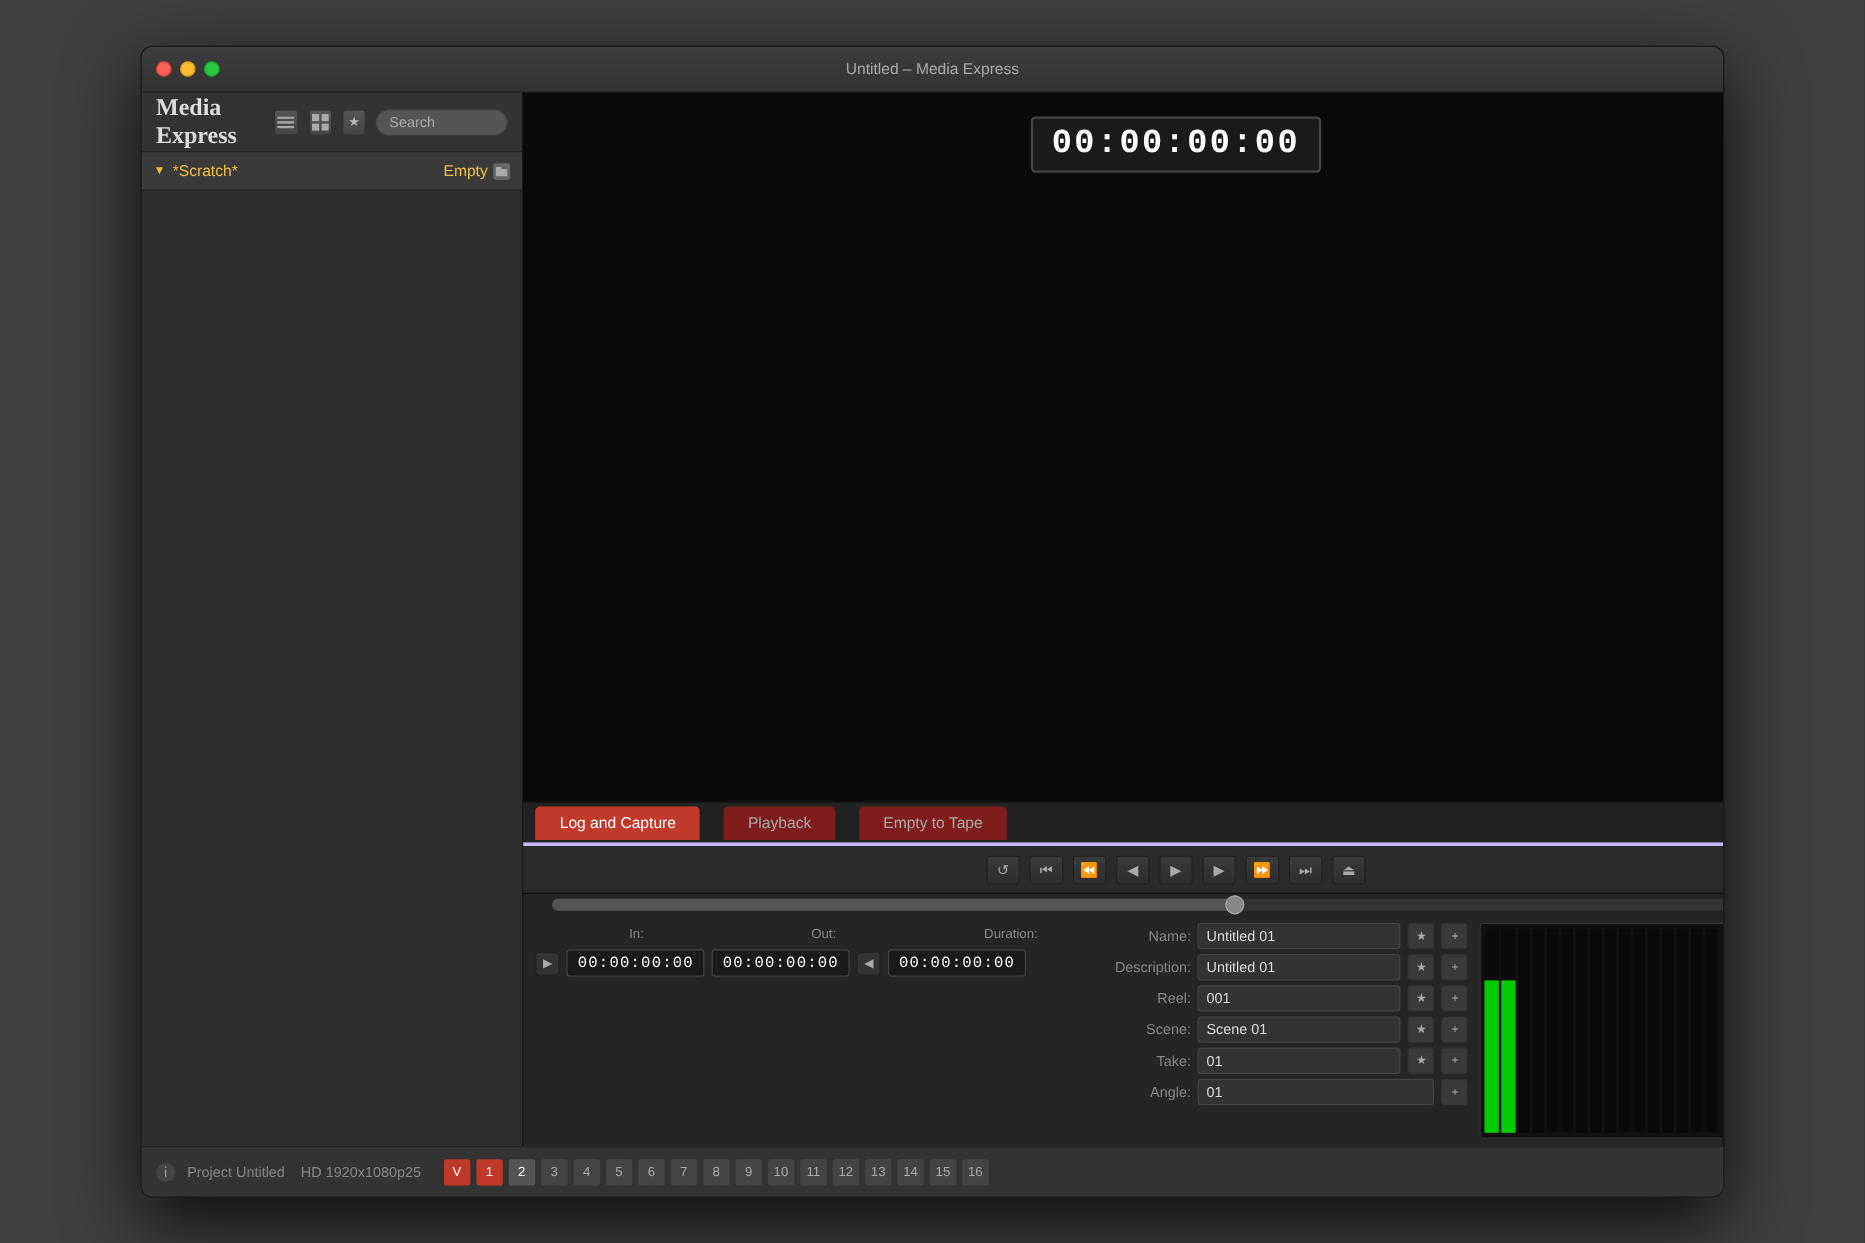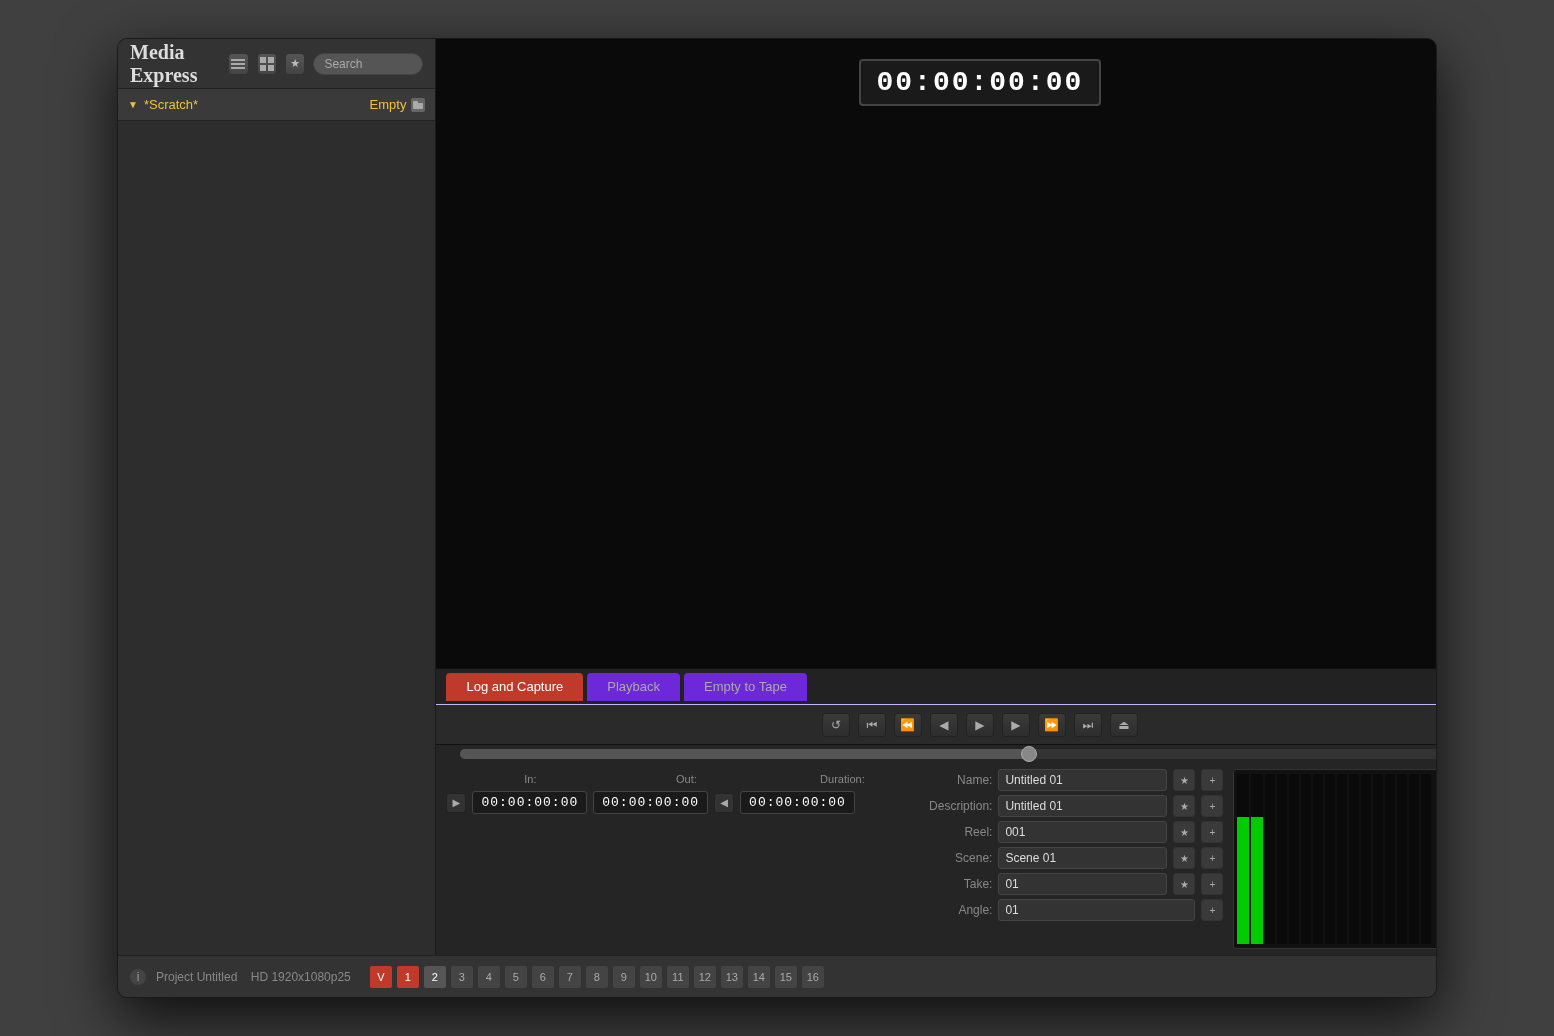--- a/index.html
+++ b/index.html
@@ -174,41 +174,41 @@
     }
     .bottom-panel {
       background: #252525;
       border-top: 1px solid #111;
     }
     .tabs-row {
       display: flex;
       align-items: center;
       height: 36px;
       background: #222;
-      border-bottom: 1px solid #c4b5fd;
+      border-bottom: 3px solid #c4b5fd;
       padding: 0 10px;
     }
     .tab {
       padding: 0 20px;
       height: 28px;
       display: flex;
       align-items: center;
       font-size: 13px;
       cursor: pointer;
       border-radius: 4px 4px 0 0;
       color: #bbb;
     }
     .tab.active {
       background: #c0392b;
       color: white;
     }
     .tab.inactive {
-      background: #6d28d9;
+      background: #7f1d1d;
       color: #aaa;
-      margin-left: 4px;
+      margin-left: 20px;
     }
     .no-remote {
       margin-left: auto;
       color: #888;
       font-size: 12px;
     }
     .transport-row {
       height: 40px;
       background: #2a2a2a;
       display: flex;
@@ -379,20 +379,28 @@
     }
     .ch-btn.v { background: #c0392b; color: white; }
     .ch-btn.c1 { background: #c0392b; color: white; }
     .ch-btn.c2 { background: #555; color: white; }
   </style>
 </head>
 <body>
 
 <div class="window">
 
+  <div class="titlebar">
+    <div class="traffic-lights">
+      <div class="traffic-light close"></div>
+      <div class="traffic-light minimize"></div>
+      <div class="traffic-light maximize"></div>
+    </div>
+    <span class="titlebar-title">Untitled – Media Express</span>
+  </div>
 
   <div class="main-content">
 
     <div class="sidebar">
       <div class="sidebar-toolbar">
         <span class="sidebar-title">Media Express</span>
         <div class="toolbar-btn">
           <svg width="14" height="10" viewBox="0 0 14 10" fill="#aaa">
             <rect y="0" width="14" height="2"></rect>
             <rect y="4" width="14" height="2"></rect>

